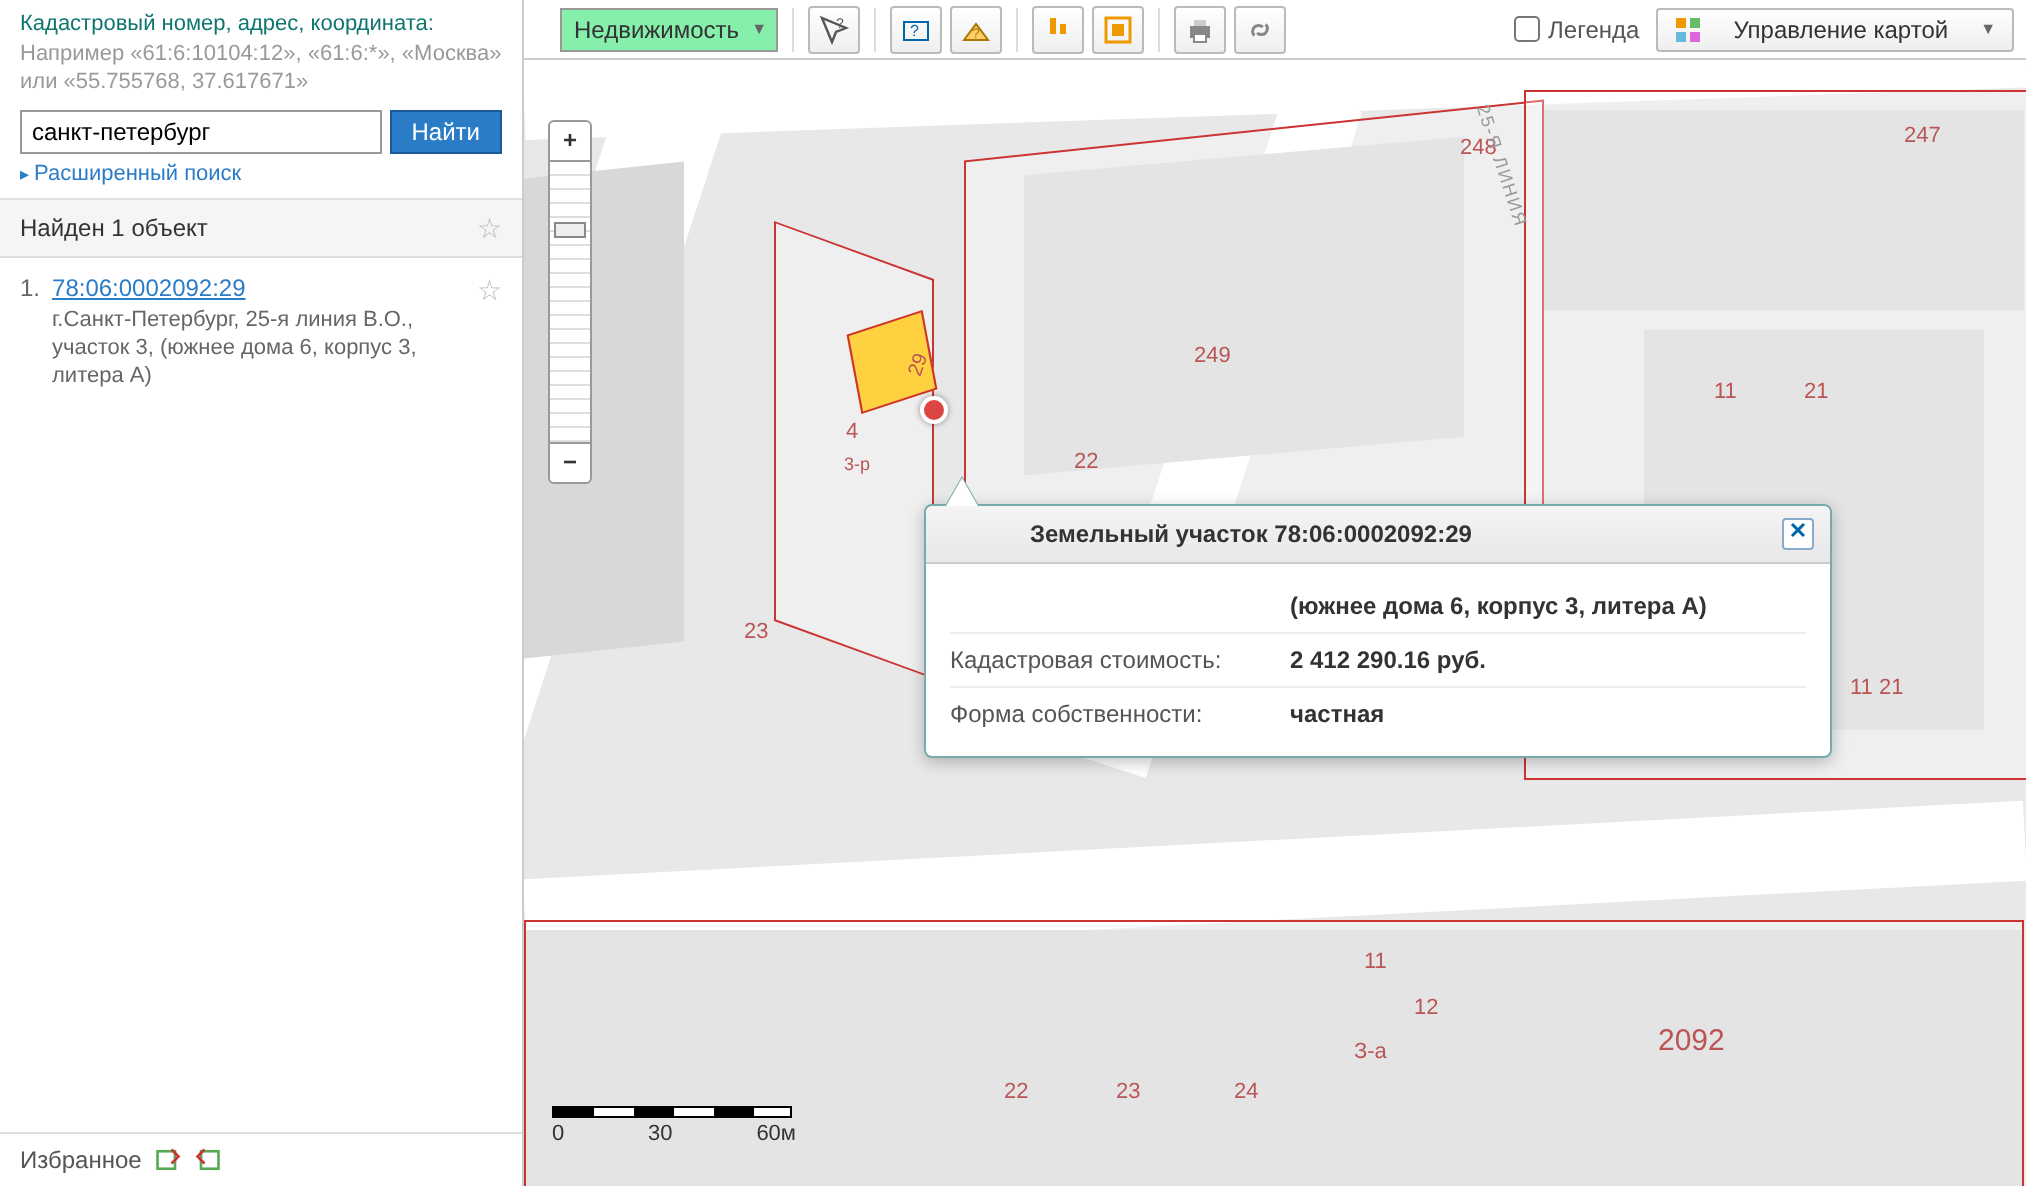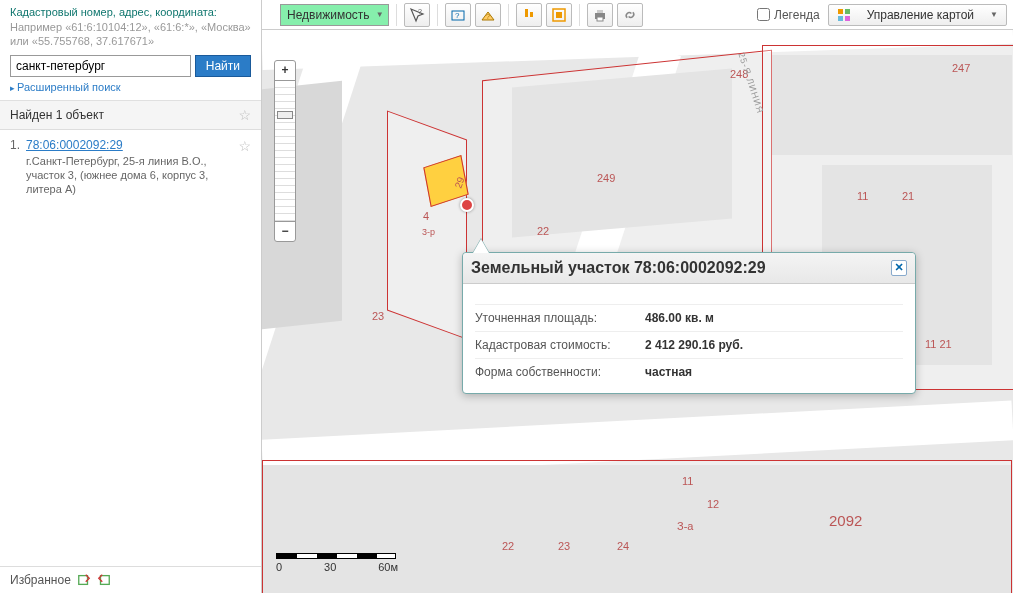--- a/index.html
+++ b/index.html
@@ -44,21 +44,21 @@
 .zoom-ctrl { position: absolute; left: 12px; top: 30px; width: 22px; background: #fff; border: 1px solid #999; border-radius: 3px; }
 .zoom-btn { height: 20px; text-align: center; line-height: 18px; font-weight: bold; cursor: pointer; border-bottom: 1px solid #999; }
 .zoom-btn:last-child { border-bottom: none; border-top: 1px solid #999; }
 .zoom-track { height: 140px; position: relative; background: repeating-linear-gradient(#fff,#fff 6px,#ddd 6px,#ddd 7px); }
 .zoom-thumb { position: absolute; left: 2px; right: 2px; height: 8px; background: #eee; border: 1px solid #888; top: 30px; }
 .scale-bar { position: absolute; left: 14px; bottom: 20px; font-size: 11px; color: #333; }
 .scale-line { width: 120px; height: 6px; background: repeating-linear-gradient(90deg,#000 0,#000 20px,#fff 20px,#fff 40px); border: 1px solid #000; }
 .scale-labels { display: flex; justify-content: space-between; width: 122px; margin-top: 2px; }
 .popup { position: absolute; left: 200px; top: 222px; width: 454px; background: #fff; border: 1px solid #7aa; border-radius: 4px; box-shadow: 0 2px 8px rgba(0,0,0,0.25); }
 .popup-hdr { background: linear-gradient(#f4f4f4,#e8e8e8); border-bottom: 1px solid #ccc; padding: 6px 8px; display: flex; justify-content: space-between; align-items: center; border-radius: 4px 4px 0 0; }
-.popup-title { font-weight: bold; font-size: 16px; }
+.popup-title { font-weight: bold; font-size: 12px; margin-left: 44px; }
 .popup-close { width: 16px; height: 16px; border: 1px solid #8ac; border-radius: 2px; background: #fff; color: #06a; font-size: 11px; text-align: center; line-height: 13px; cursor: pointer; font-weight: bold; }
 .popup-tabs { display: flex; padding: 6px 6px 0 6px; gap: 2px; border-bottom: 1px solid #ccc; background: #fafafa; }
 .popup-tab { border: 1px solid #ccc; border-bottom: none; padding: 5px 10px; font-size: 12px; background: linear-gradient(#fff,#eee); border-radius: 3px 3px 0 0; cursor: pointer; color: #555; }
 .popup-tab.active { background: #fff; font-weight: bold; position: relative; top: 1px; color: #333; }
 .popup-body { padding: 8px 12px; }
 .info-row { display: flex; padding: 6px 0; border-top: 1px solid #eee; font-size: 12px; }
 .info-row:first-child { border-top: none; }
 .info-label { flex: 0 0 170px; color: #555; }
 .info-value { flex: 1; font-weight: bold; color: #333; }
 .popup-pointer { position: absolute; top: -14px; left: 10px; width: 0; height: 0; border-left: 8px solid transparent; border-right: 8px solid transparent; border-bottom: 14px solid #fff; filter: drop-shadow(0 -1px 0 #7aa); }
@@ -227,24 +227,21 @@
 
       <div class="popup">
         <div class="popup-pointer"></div>
         <div class="popup-hdr">
           <span class="popup-title">Земельный участок 78:06:0002092:29</span>
           <span class="popup-close">✕</span>
         </div>
         <div class="popup-body">
           <div class="info-row">
               <div class="info-label"></div>
-            </div>
-          <div class="info-row">
-              <div class="info-label">Уточненная площадь:</div>
-              <div class="info-value">486.00 кв. м</div>
+              <div class="info-value">(южнее дома 6, корпус 3, литера А)</div>
             </div>
           <div class="info-row">
               <div class="info-label">Кадастровая стоимость:</div>
               <div class="info-value">2 412 290.16 руб.</div>
             </div>
           <div class="info-row">
               <div class="info-label">Форма собственности:</div>
               <div class="info-value">частная</div>
             </div>
         </div>

